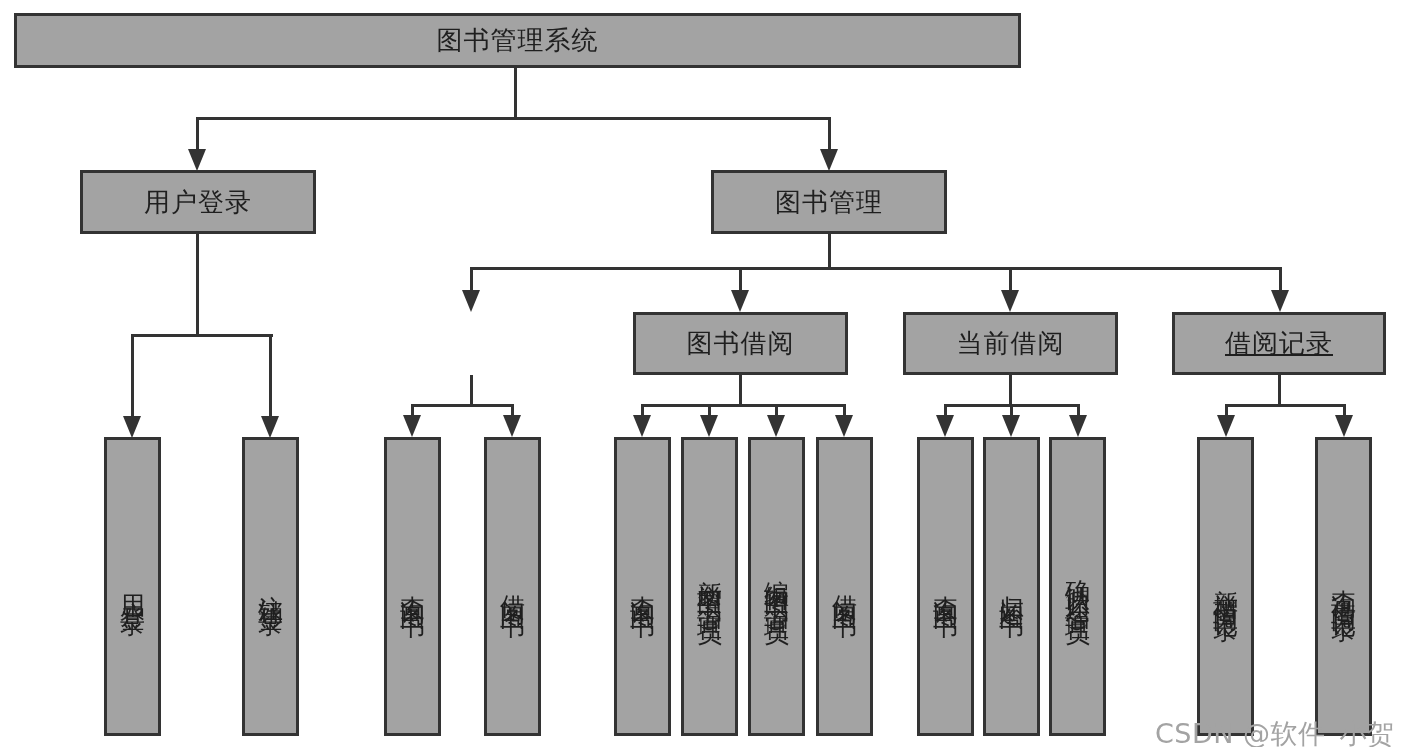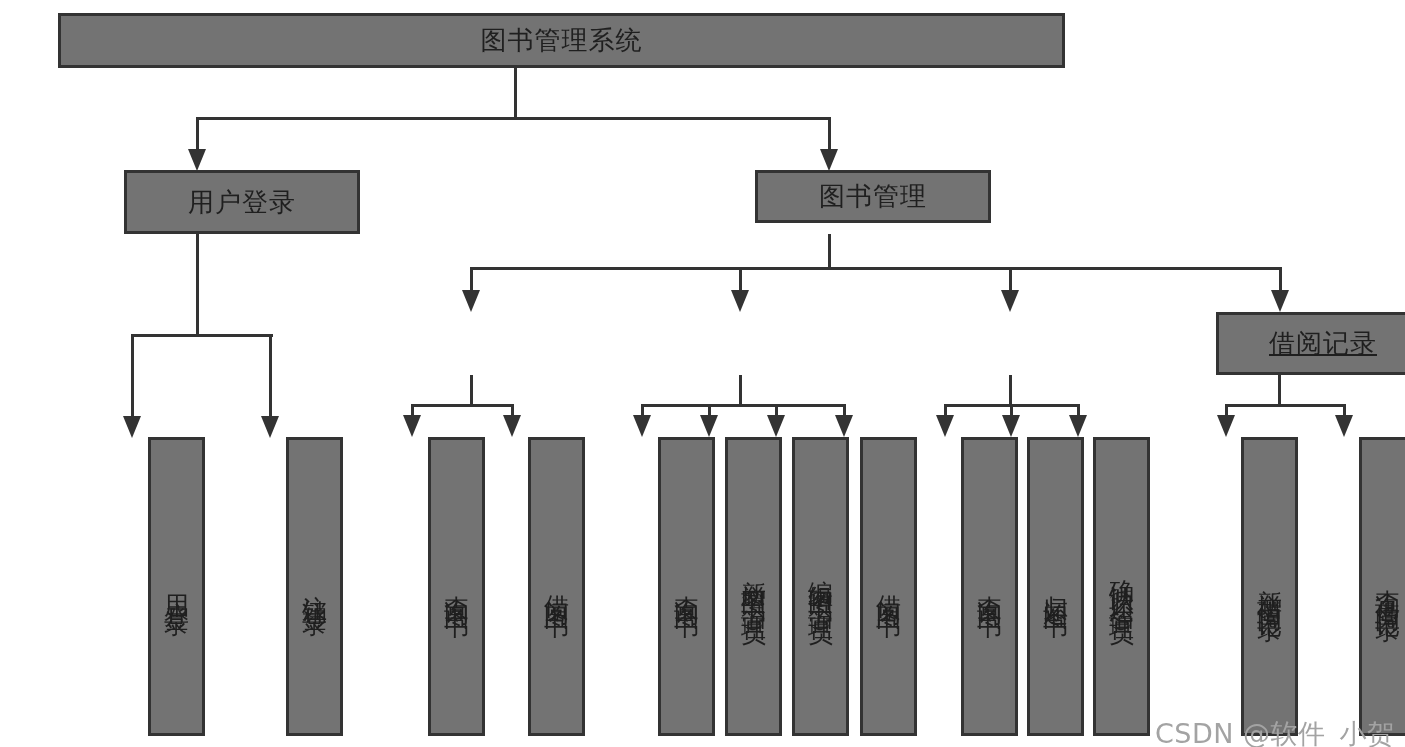--- a/index.html
+++ b/index.html
@@ -1,24 +1,24 @@
 <!DOCTYPE html>
 <html style="--line: #333333; --text: #1f1f1f; --bg: #ffffff; --watermark: #a3a3a3;"><head>
 <meta charset="utf-8">
 <style>
   html,body{margin:0;padding:0;background:#fff;}
   .canvas{
     position:relative;width:1405px;height:747px;background:var(--bg,#fff);
     font-family:"DejaVu Sans","Liberation Sans",sans-serif;overflow:hidden;
   }
   .box{
-    position:absolute;box-sizing:border-box;background:#737373;
+    position:absolute;box-sizing:border-box;background:#a3a3a3;
     border:3px solid var(--line,#333);color:var(--text,#1f1f1f);
     display:flex;align-items:center;justify-content:center;
-    font-size:26px;letter-spacing:1px;white-space:nowrap;margin-left:44px;
+    font-size:26px;letter-spacing:1px;white-space:nowrap;
   }
   .vbox{
     writing-mode:vertical-rl;text-orientation:mixed;
     letter-spacing:6px;line-height:1;font-size:25px;white-space:normal;
   }
   .vl{position:absolute;width:3px;background:var(--line,#333);}
   .hl{position:absolute;height:3px;background:var(--line,#333);}
   .arrow{
     position:absolute;width:0;height:0;
     border-left:9px solid transparent;border-right:9px solid transparent;
@@ -37,40 +37,42 @@
   <div class="box" style="left:14px;top:13px;width:1007px;height:55px;">图书管理系统</div>
 
   <div class="vl" style="left:514px;top:68px;height:50px;"></div>
   <div class="hl" style="left:196px;top:117px;width:635px;"></div>
   <div class="vl" style="left:196px;top:117px;height:33px;"></div>
   <div class="arrow" style="left:188px;top:149px;"></div>
   <div class="vl" style="left:828px;top:117px;height:33px;"></div>
   <div class="arrow" style="left:820px;top:149px;"></div>
 
   <div class="box" style="left:80px;top:170px;width:236px;height:64px;">用户登录</div>
-  <div class="box" style="left:711px;top:170px;width:236px;height:53px;">图书管理</div>
+  <div class="box" style="left:711px;top:170px;width:236px;height:64px;">图书管理</div>
 
   <div class="vl" style="left:196px;top:234px;height:102px;"></div>
   <div class="hl" style="left:131px;top:334px;width:142px;"></div>
   <div class="vl" style="left:131px;top:334px;height:84px;"></div>
   <div class="arrow" style="left:123px;top:416px;"></div>
   <div class="vl" style="left:269px;top:334px;height:84px;"></div>
   <div class="arrow" style="left:261px;top:416px;"></div>
 
   <div class="vl" style="left:828px;top:234px;height:36px;"></div>
   <div class="hl" style="left:470px;top:267px;width:812px;"></div>
   <div class="vl" style="left:470px;top:267px;height:25px;"></div>
   <div class="arrow" style="left:462px;top:290px;"></div>
   <div class="vl" style="left:739px;top:267px;height:25px;"></div>
   <div class="arrow" style="left:731px;top:290px;"></div>
   <div class="vl" style="left:1009px;top:267px;height:25px;"></div>
   <div class="arrow" style="left:1001px;top:290px;"></div>
   <div class="vl" style="left:1279px;top:267px;height:25px;"></div>
   <div class="arrow" style="left:1271px;top:290px;"></div>
 
+  <div class="box" style="left:633px;top:312px;width:215px;height:63px;">图书借阅</div>
+  <div class="box" style="left:903px;top:312px;width:215px;height:63px;">当前借阅</div>
   <div class="box" style="left:1172px;top:312px;width:214px;height:63px;text-decoration:underline;">借阅记录</div>
 
   <div class="vl" style="left:470px;top:375px;height:32px;"></div>
   <div class="hl" style="left:411px;top:404px;width:103px;"></div>
   <div class="vl" style="left:411px;top:404px;height:14px;"></div>
   <div class="arrow" style="left:403px;top:415px;"></div>
   <div class="vl" style="left:511px;top:404px;height:14px;"></div>
   <div class="arrow" style="left:503px;top:415px;"></div>
 
   <div class="vl" style="left:739px;top:375px;height:32px;"></div>

